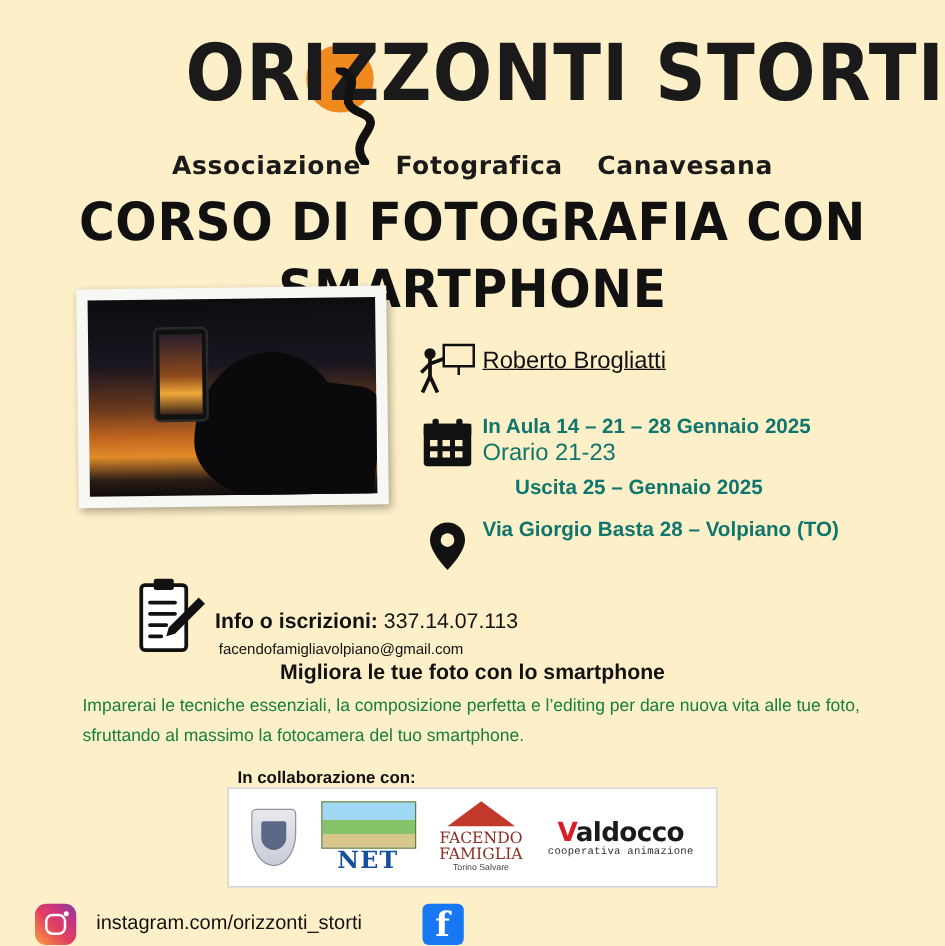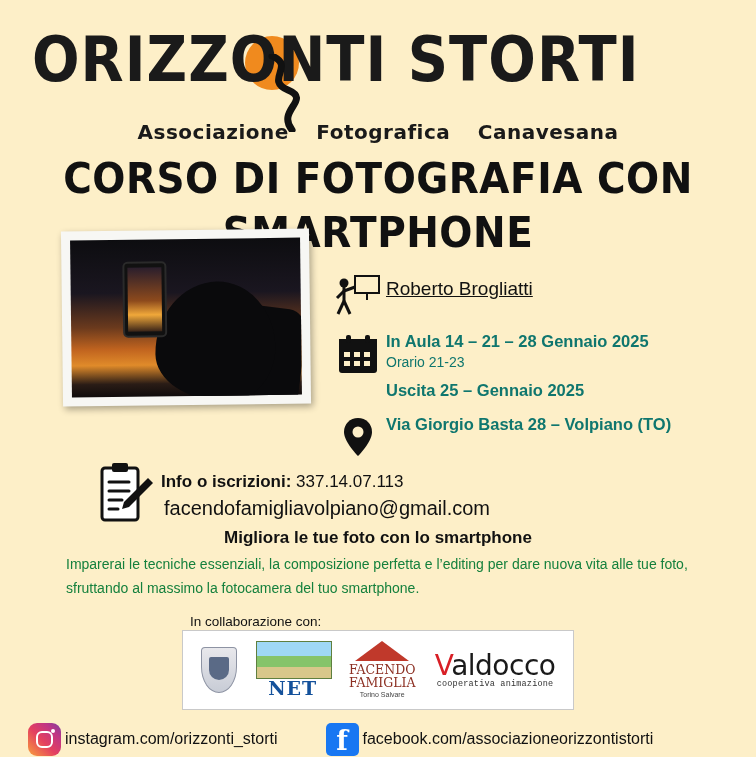--- a/index.html
+++ b/index.html
@@ -21,21 +21,21 @@
     height: 757px;
     box-sizing: border-box;
     background: #fdefc8;
   }
 
   
   .logo-wrap {
     position: relative;
     height: 104px;
     margin-top: 14px;
-    text-align: left;
+    text-align: right;
     padding-left: 32px;
   }
   .logo-text {
     font-family: "DejaVu Sans", sans-serif;
     font-weight: 700;
     font-size: 56px;
     letter-spacing: 1px;
     color: #1a1a1a;
     line-height: 92px;
     position: relative;
@@ -175,35 +175,35 @@
     font-weight: 700;
     color: #0f766e;
   }
   .presenter {
     font-size: 19px;
     font-weight: 400;
     text-decoration: underline;
     color: #111;
     padding-top: 6px;
   }
-  .sub-line { font-weight: 400; font-size: 14px; }
+  .sub-line { font-weight: 400; font-size: 19px; }
 
   
   .iscr {
     position: absolute;
-    left: 89px;
+    left: 100px;
     top: 442px;
     display: flex;
-    align-items: center;
+    align-items: flex-end;
   }
   .iscr-icon { width: 72px; flex: 0 0 72px; display: flex; justify-content: center; padding-top: 6px; }
   .iscr-text { padding-top: 10px; }
   .iscr-line1 { font-size: 17px; }
   .iscr-line1 b { font-weight: 700; }
-  .iscr-line2 { font-size: 20px; margin-top: 5px; padding-left: 3px; }
+  .iscr-line2 { font-size: 12px; margin-top: 5px; padding-left: 3px; }
 
   
   .body-head {
     position: absolute;
     left: 0; right: 0;
     top: 514px;
     text-align: center;
     font-size: 17px;
     font-weight: 700;
   }
@@ -216,21 +216,21 @@
     line-height: 24px;
     color: #15803d;
   }
 
   
   .collab-label {
     position: absolute;
     left: 190px;
     top: 600px;
     font-size: 13.5px;
-    font-weight: 400;
+    font-weight: 700;
     color: #111;
   }
   .collab-box {
     position: absolute;
     left: 182px;
     top: 616px;
     width: 392px;
     height: 80px;
     background: #fff;
     border: 1px solid #c9c9c9;
@@ -279,41 +279,41 @@
     width: 0; height: 0;
     border-left: 27px solid transparent;
     border-right: 27px solid transparent;
     border-bottom: 20px solid #c0392b;
     margin: 0 auto 2px;
   }
   .facendo-sub { font-size: 7px; color: #444; font-weight: 400; margin-top: 2px; }
   .valdocco { position: relative; text-align: center; }
   .valdocco .word {
     font-family: "DejaVu Sans", sans-serif;
-    font-weight: 400;
-    font-size: 28px;
+    font-weight: 700;
+    font-size: 21px;
     color: #1a1a1a;
     letter-spacing: -0.5px;
   }
   .valdocco .word .v { color: #d81f26; }
   .valdocco .sub { font-size: 8.5px; color: #333; letter-spacing: 0.2px; font-family: Liberation Mono, monospace; }
 
   
   .social {
     position: absolute;
     left: 0; right: 0;
     top: 700px;
     height: 50px;
     display: flex;
     align-items: center;
     padding-left: 28px;
     box-sizing: border-box;
   }
   .social-item { display: flex; align-items: center; }
-  .social-text { font-size: 16px; color: #111; margin-left: 4px; }
+  .social-text { font-size: 16px; color: #111; margin-left: 16px; }
   .ig-icon {
     width: 33px; height: 33px; border-radius: 9px;
     background: linear-gradient(45deg,#f9a03c,#e4405f 45%,#c13584 75%,#7b3fa0);
     position: relative;
   }
   .ig-icon::before {
     content: ""; position: absolute; left: 8px; top: 8px; width: 17px; height: 17px;
     border: 2.5px solid #fff; border-radius: 6px; box-sizing: border-box;
   }
   .ig-icon::after {
@@ -393,21 +393,21 @@
             <rect x="28" y="19" width="6" height="5"></rect>
             <rect x="8" y="28" width="6" height="5"></rect>
             <rect x="18" y="28" width="6" height="5"></rect>
             <rect x="28" y="28" width="6" height="5"></rect>
           </g>
         </svg>
       </div>
       <div class="info-text">
         <div>In Aula 14 – 21 – 28 Gennaio 2025</div>
         <div class="sub-line">Orario 21-23</div>
-        <div style="margin-top:7px;">Uscita 25 – Gennaio 2025</div>
+        <div style="margin-top:7px;margin-left:26px;">Uscita 25 – Gennaio 2025</div>
       </div>
     </div>
 
     <div class="info-row">
       <div class="info-icon">
         <svg width="34" height="44" viewBox="0 0 34 44">
           <path d="M17 2 C9 2 3 8 3 16 C3 26 17 40 17 40 C17 40 31 26 31 16 C31 8 25 2 17 2 Z" fill="#111"></path>
           <circle cx="17" cy="16" r="5.5" fill="#fdefc8"></circle>
         </svg>
       </div>
@@ -469,17 +469,16 @@
   </div>
 
   <div class="social">
     <div class="social-item">
       <div class="ig-icon"></div>
       <div class="social-text">instagram.com/orizzonti_storti</div>
     </div>
     <div class="spacer"></div>
     <div class="social-item">
       <div class="fb-icon">f</div>
-      <div class="social-text">facebook.com/associazioneorizzontistorti</div>
     </div>
   </div>
 
 </div>
 
 </body></html>

